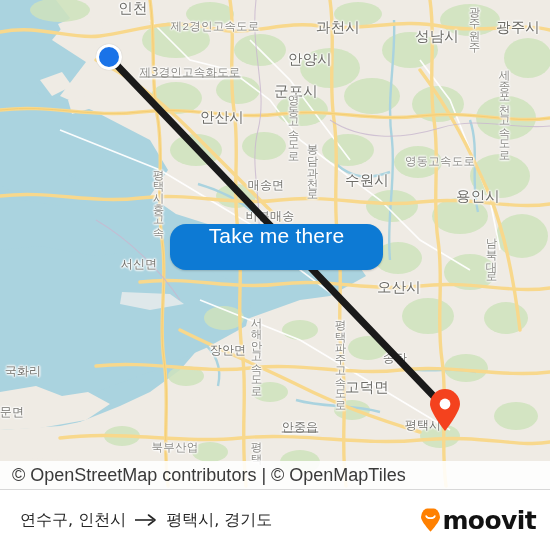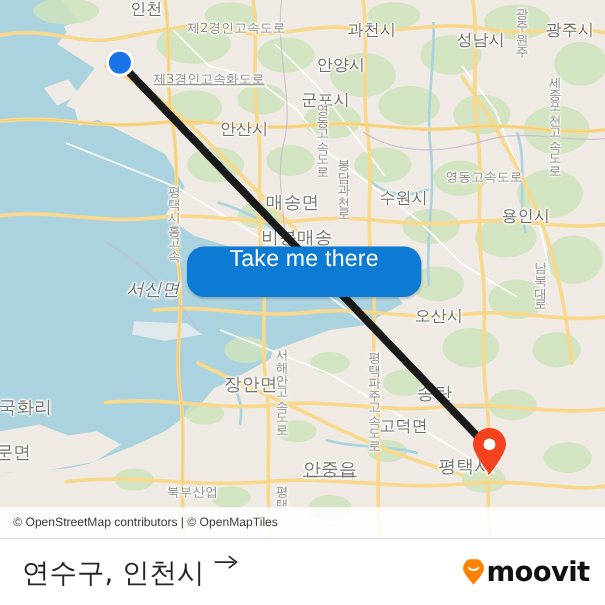--- a/index.html
+++ b/index.html
@@ -26,21 +26,21 @@
     font-size: 13px;
     white-space: nowrap;
     font-family: "DejaVu Sans", sans-serif;
     letter-spacing: .2px;
     text-shadow: 0 0 2px #fff, 0 0 2px #fff, 0 0 3px #fff, 1px 0 2px #fff, -1px 0 2px #fff, 0 1px 2px #fff, 0 -1px 2px #fff;
     transform: translate(-50%, -50%);
     pointer-events: none;
   }
   .maplabel.city { font-size: 14.5px; color: #6c6b66; }
   .maplabel.road { font-size: 11.5px; color: #8a8984; }
-  .maplabel.small { font-size: 16px; text-align: center; }
+  .maplabel.small { font-size: 12px; text-align: center; }
   .maplabel.vert { writing-mode: vertical-rl; }
 
   
   .route-line { position: absolute; left: 0; top: 0; pointer-events: none; }
 
   
   .origin-dot {
     position: absolute;
     width: 26px; height: 26px;
     border-radius: 50%;
@@ -71,38 +71,38 @@
   }
 
   
   .attrib {
     position: absolute;
     left: 0; top: 461px;
     width: 550px; height: 29px;
     background: rgba(255,255,255,.88);
     display: flex; align-items: center;
     padding-left: 12px;
-    font-size: 11px;
+    font-size: 18px;
     color: #3a3a3a;
     font-family: "Liberation Sans", sans-serif;
     border-bottom: 1px solid #d8d8d8;
   }
 
   
   .footer {
     position: absolute;
     left: 0; top: 490px;
     width: 550px; height: 60px;
     background: #ffffff;
     display: flex; align-items: center;
   }
   .footer-route {
-    display: flex; 
+    display: flex; align-items: center;
     margin-left: 20px;
-    font-size: 25px;
+    font-size: 16px;
     color: #262626;
     font-family: "DejaVu Sans", sans-serif;
     gap: 9px;
   }
   .arrow-icon { display: inline-block; width: 22px; height: 14px; }
   .brand {
     position: absolute; right: 14px; top: 50%;
     transform: translateY(-50%);
     display: flex; align-items: center; gap: 1px;
   }
@@ -223,40 +223,40 @@
 
       <g stroke="#c9b8cf" fill="none" stroke-width="1.1" opacity=".8" stroke-dasharray="0">
         <path d="M256,0 C250,50 268,90 258,130 C248,170 266,210 256,250"></path>
         <path d="M330,120 C360,140 400,140 440,128 C480,116 510,130 550,126"></path>
         <path d="M96,220 C130,240 160,270 180,300"></path>
       </g>
     </svg>
 
     <div id="label-layer">
         <div class="maplabel city" style="left: 133px; top: 8px;">인천</div>
-        <div class="maplabel road" style="left: 215px; top: 26px;">제2경인고속도로</div>
+        <div class="maplabel road" style="left: 215px; top: 26px; font-family: Liberation Mono, monospace;">제2경인고속도로</div>
         <div class="maplabel city" style="left: 338px; top: 27px;">과천시</div>
         <div class="maplabel city" style="left: 437px; top: 36px;">성남시</div>
         <div class="maplabel city" style="left: 518px; top: 27px;">광주시</div>
         <div class="maplabel road" style="left: 190px; top: 72px; text-decoration: underline;">제3경인고속화도로</div>
         <div class="maplabel city" style="left: 310px; top: 59px;">안양시</div>
         <div class="maplabel city" style="left: 296px; top: 91px;">군포시</div>
         <div class="maplabel road vert" style="left: 293px; top: 121px;">영동고속도로</div>
         <div class="maplabel road vert" style="left: 474px; top: 22px;">광주원주</div>
         <div class="maplabel road vert" style="left: 504px; top: 108px;">세종포천고속도로</div>
         <div class="maplabel city" style="left: 222px; top: 117px;">안산시</div>
         <div class="maplabel road" style="left: 440px; top: 161px;">영동고속도로</div>
         <div class="maplabel city" style="left: 478px; top: 196px;">용인시</div>
         <div class="maplabel road vert" style="left: 312px; top: 165px;">봉담과천로</div>
         <div class="maplabel road vert" style="left: 158px; top: 196px;">평택시흥고속</div>
         <div class="maplabel small" style="left: 266px; top: 185px;">매송면</div>
         <div class="maplabel city" style="left: 367px; top: 180px;">수원시</div>
         <div class="maplabel small" style="left: 270px; top: 216px;">비봉매송</div>
         <div class="maplabel road vert" style="left: 491px; top: 253px;">남북대로</div>
-        <div class="maplabel small" style="left: 139px; top: 264px; font-style: italic;">서신면</div>
+        <div class="maplabel small" style="left: 139px; top: 264px;">서신면</div>
         <div class="maplabel city" style="left: 399px; top: 287px;">오산시</div>
         <div class="maplabel small" style="left: 23px; top: 371px;">국화리</div>
         <div class="maplabel small" style="left: 228px; top: 350px;">장안면</div>
         <div class="maplabel road vert" style="left: 256px; top: 350px;">서해안고속도로</div>
         <div class="maplabel road vert" style="left: 340px; top: 358px;">평택파주고속도로</div>
         <div class="maplabel small" style="left: 395px; top: 358px;">송탄</div>
         <div class="maplabel city" style="left: 367px; top: 387px;">고덕면</div>
         <div class="maplabel small" style="left: 12px; top: 412px;">문면</div>
         <div class="maplabel small" style="left: 300px; top: 427px; text-decoration: underline;">안중읍</div>
         <div class="maplabel small" style="left: 423px; top: 425px;">평택시</div>
@@ -284,20 +284,21 @@
     </div>
   </div>
 
   <div class="footer">
     <div class="footer-route">
       <span>연수구, 인천시</span>
       <svg class="arrow-icon" viewBox="0 0 22 14">
         <path d="M0 7 H18" stroke="#262626" stroke-width="1.6" fill="none"></path>
         <path d="M13.5 2 L20 7 L13.5 12" stroke="#262626" stroke-width="1.6" fill="none" stroke-linecap="round" stroke-linejoin="round"></path>
       </svg>
+      <span>평택시, 경기도</span>
     </div>
     <div class="brand">
       <svg width="21" height="24" viewBox="0 0 21 24">
         <path d="M10.5 23 C10.5 23 20 13 20 8.4 A9.5 9.5 0 1 0 1 8.4 C1 13 10.5 23 10.5 23 Z" fill="#ff8000"></path>
         <path d="M6.2 7.6 C7.4 10.4 13.6 10.4 14.8 7.6" stroke="#ffffff" stroke-width="1.7" fill="none" stroke-linecap="round"></path>
       </svg>
       <span class="brand-word">moovit</span>
     </div>
   </div>
 

